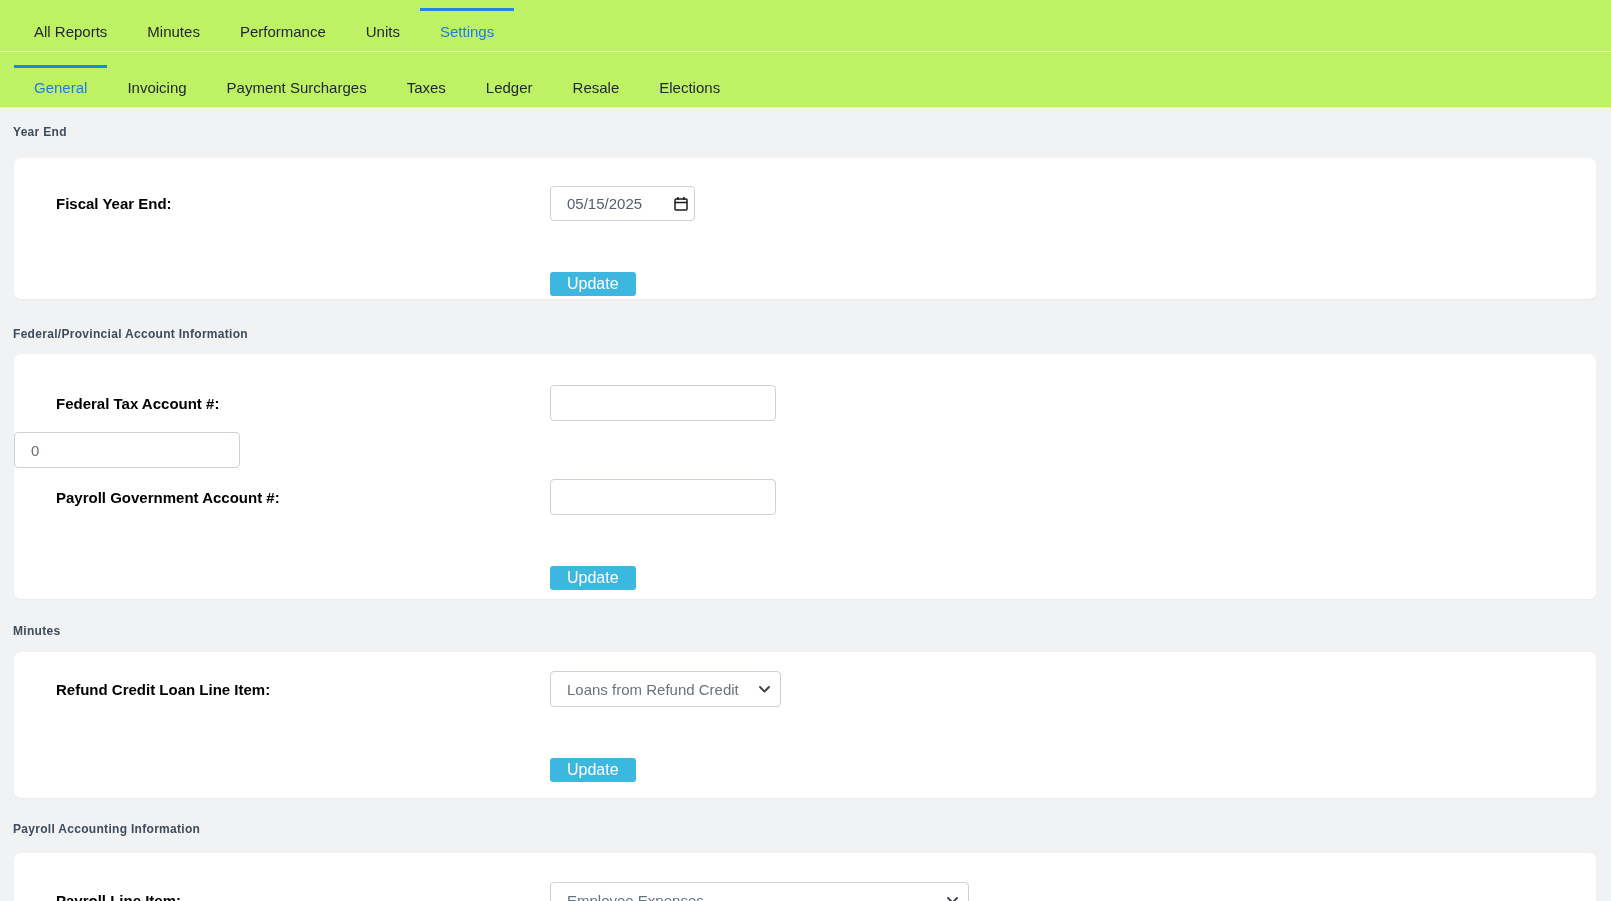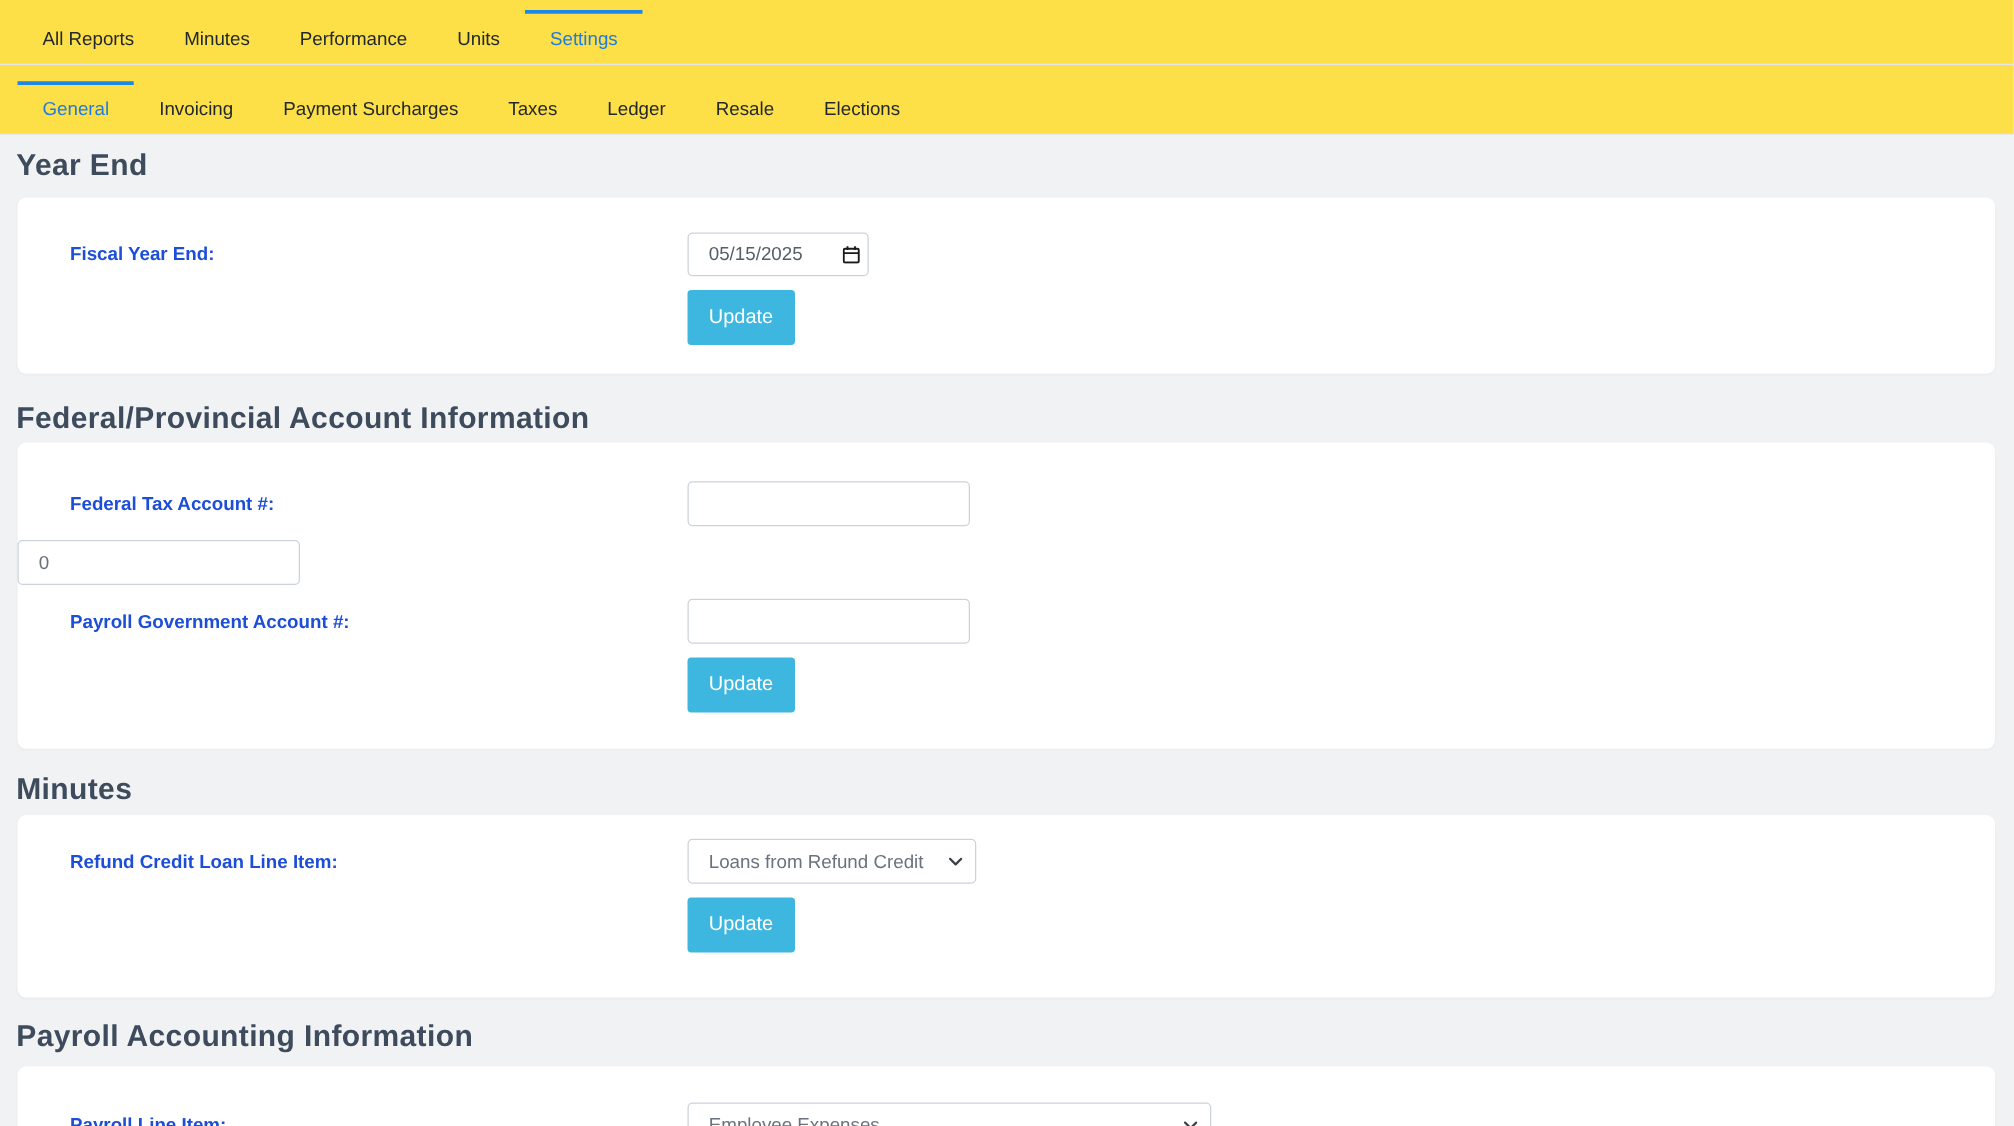--- a/index.html
+++ b/index.html
@@ -5,21 +5,21 @@
   * { box-sizing: border-box; margin: 0; padding: 0; }
   html, body { width: 1611px; height: 901px; }
   body {
     font-family: "Liberation Sans", sans-serif;
     background: #f1f2f4;
     overflow: hidden;
     color: #23282e;
   }
   
   .tabbar {
-    background: #fde047;
+    background: #bef264;
     display: flex;
     align-items: center;
     padding-left: 14px;
     border-bottom: 1px solid #e4e6e9;
   }
   .tabbar.primary { padding-top: 8px; }
   .tabbar.secondary { padding-top: 13px; }
   .tab {
     display: flex;
     align-items: center;
@@ -32,21 +32,21 @@
     white-space: nowrap;
   }
   .tabbar.secondary .tab { height: 42px; }
   .tab.active {
     color: #1e7ce0;
     border-top-color: #1e87e5;
   }
   
   .section-title {
     margin-left: 13px;
-    font-size: 24px;
+    font-size: 12px;
     font-weight: 600;
     color: #3e4b5c;
     letter-spacing: 0.3px;
     line-height: 23px;
   }
   .t1 { margin-top: 13px; }
   .t2 { margin-top: 24px; }
   .t3 { margin-top: 21px; }
   .t4 { margin-top: 20px; }
   .card {
@@ -62,21 +62,21 @@
   .form-row {
     display: flex;
     align-items: center;
   }
   .form-row + .form-row { margin-top: 11px; }
   .row-label {
     width: 536px;
     padding-left: 42px;
     font-size: 15px;
     font-weight: bold;
-    color: #1d4ed8;
+    color: #000000;
     flex: 0 0 auto;
   }
   
   .text-input {
     width: 226px;
     height: 36px;
     border: 1px solid #ccd2d9;
     border-radius: 4px;
     padding: 0 12px 0 16px;
     font-family: "Liberation Sans", sans-serif;
@@ -111,29 +111,30 @@
     padding: 0 10px 0 16px;
     font-size: 15px;
     color: #6a737d;
     cursor: pointer;
   }
   .select-field.w-refund { width: 231px; }
   .select-field.w-payroll { width: 419px; }
   .btn-row { margin-top: 11px; padding-left: 536px; }
   .btn-update {
     min-width: 84px;
-    height: 44px;
+    height: 24px;
     padding: 0 17px;
     background: #3eb7e0;
     border: none;
     border-radius: 3px;
     color: #ffffff;
     font-family: "Liberation Sans", sans-serif;
     font-size: 16px;
     cursor: pointer;
+    margin-top: 40px;
   }
   .icon-cal svg, .icon-chevron svg { display: block; }
 </style>
 </head>
 <body>
 
 <div class="tabbar primary">
   <div class="tab">All Reports</div>
   <div class="tab">Minutes</div>
   <div class="tab">Performance</div>

